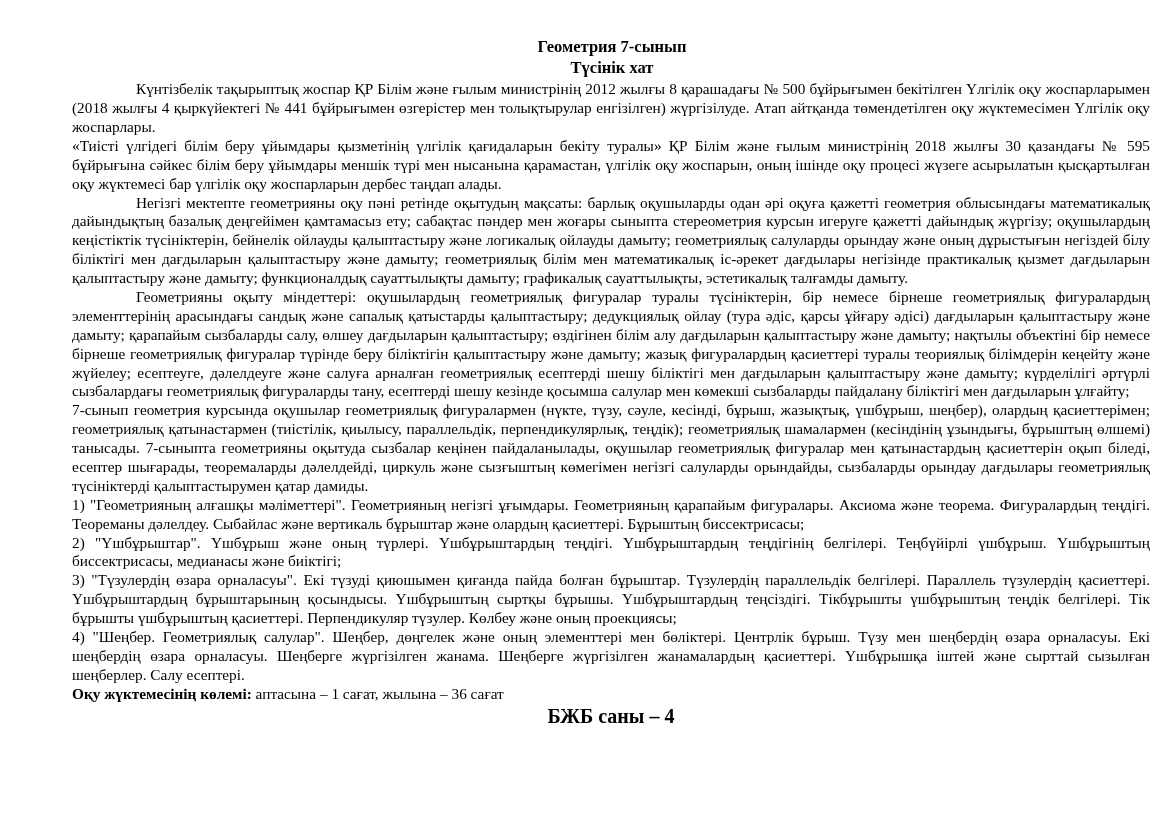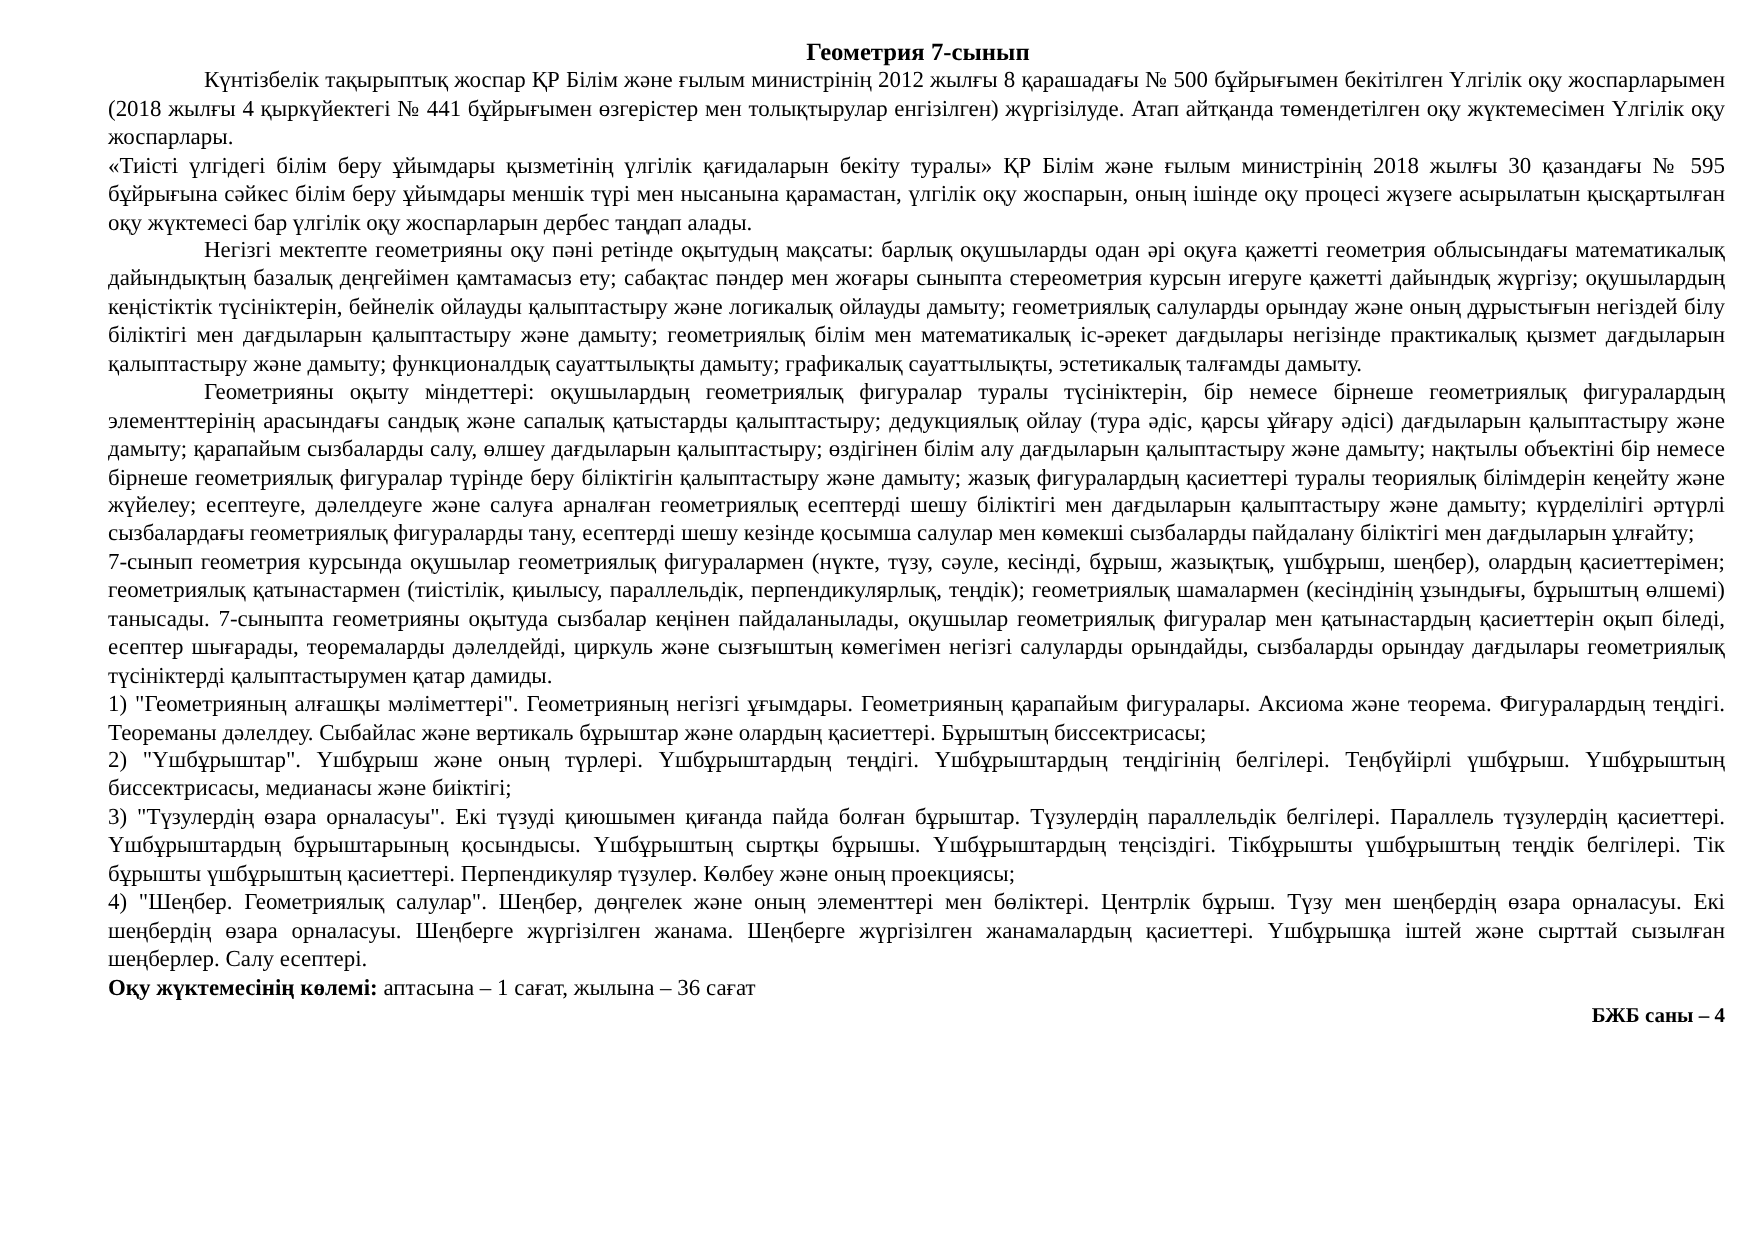--- a/index.html
+++ b/index.html
@@ -12,21 +12,21 @@
     width: 1170px;
     height: 827px;
     font-family: "Liberation Serif", "DejaVu Serif", serif;
     color: #000000;
     overflow: hidden;
   }
   .page {
     box-sizing: border-box;
     width: 1170px;
     height: 827px;
-    padding: 24px 18px 10px 72px;
+    padding: 36px 18px 10px 72px;
   }
   .doc-title {
     text-align: center;
     font-weight: bold;
     font-size: 16.5px;
     line-height: 1.28;
     margin: 0;
   }
   .doc-subtitle {
     text-align: center;
@@ -57,32 +57,33 @@
     margin: 0;
     font-size: 15.3px;
     line-height: 1.235;
     text-align: left;
   }
   .load-label {
     font-weight: bold;
   }
   .bjb-line {
     margin: 0;
-    font-size: 14px;
+    font-size: 20px;
     line-height: 1.235;
     font-weight: bold;
-    text-align: right;
+    text-align: center;
   }
 </style>
 </head>
 <body>
 
 <div class="page">
 
   <h1 class="doc-title">Геометрия 7-сынып</h1>
+  <h2 class="doc-subtitle">Түсінік хат</h2>
 
   <div class="body-wrap">
     <p class="para indent">Күнтізбелік тақырыптық жоспар ҚР Білім және ғылым министрінің 2012 жылғы 8 қарашадағы № 500 бұйрығымен бекітілген Үлгілік оқу жоспарларымен (2018 жылғы 4 қыркүйектегі № 441 бұйрығымен өзгерістер мен толықтырулар енгізілген) жүргізілуде. Атап айтқанда төмендетілген оқу жүктемесімен  Үлгілік оқу жоспарлары.</p>
     <p class="para">«Тиісті үлгідегі білім беру ұйымдары қызметінің үлгілік қағидаларын бекіту туралы» ҚР Білім және ғылым министрінің 2018 жылғы 30 қазандағы № 595 бұйрығына сәйкес білім беру ұйымдары меншік түрі мен нысанына қарамастан, үлгілік оқу жоспарын, оның ішінде оқу процесі жүзеге асырылатын қысқартылған оқу жүктемесі бар үлгілік оқу жоспарларын дербес таңдап алады.</p>
     <p class="para indent">Негізгі мектепте геометрияны оқу пәні ретінде оқытудың мақсаты: барлық оқушыларды одан әрі оқуға қажетті геометрия облысындағы математикалық дайындықтың базалық деңгейімен қамтамасыз ету; сабақтас пәндер мен жоғары сыныпта стереометрия курсын игеруге қажетті дайындық жүргізу; оқушылардың кеңістіктік түсініктерін, бейнелік ойлауды қалыптастыру және логикалық ойлауды дамыту; геометриялық салуларды орындау және оның дұрыстығын негіздей білу біліктігі мен дағдыларын қалыптастыру және дамыту; геометриялық білім мен математикалық іс-әрекет дағдылары негізінде практикалық қызмет дағдыларын қалыптастыру және дамыту; функционалдық сауаттылықты дамыту; графикалық сауаттылықты, эстетикалық талғамды дамыту.</p>
     <p class="para indent">Геометрияны оқыту міндеттері: оқушылардың геометриялық фигуралар туралы түсініктерін, бір немесе бірнеше геометриялық фигуралардың элементтерінің арасындағы сандық және сапалық қатыстарды қалыптастыру; дедукциялық ойлау (тура әдіс, қарсы ұйғару әдісі) дағдыларын қалыптастыру және дамыту; қарапайым сызбаларды салу, өлшеу дағдыларын қалыптастыру; өздігінен білім алу дағдыларын қалыптастыру және дамыту; нақтылы объектіні бір немесе бірнеше геометриялық фигуралар түрінде беру біліктігін қалыптастыру және дамыту; жазық фигуралардың қасиеттері туралы теориялық білімдерін кеңейту және жүйелеу; есептеуге, дәлелдеуге және салуға арналған геометриялық есептерді шешу біліктігі мен дағдыларын қалыптастыру және дамыту; күрделілігі әртүрлі сызбалардағы геометриялық фигураларды тану, есептерді шешу кезінде қосымша салулар мен көмекші сызбаларды пайдалану біліктігі мен дағдыларын ұлғайту;</p>
     <p class="para">7-сынып геометрия курсында оқушылар геометриялық фигуралармен (нүкте, түзу, сәуле, кесінді, бұрыш, жазықтық, үшбұрыш, шеңбер), олардың қасиеттерімен; геометриялық қатынастармен (тиістілік, қиылысу, параллельдік, перпендикулярлық, теңдік); геометриялық шамалармен (кесіндінің ұзындығы, бұрыштың өлшемі) танысады. 7-сыныпта геометрияны оқытуда сызбалар кеңінен пайдаланылады, оқушылар геометриялық фигуралар мен қатынастардың қасиеттерін оқып біледі, есептер шығарады, теоремаларды дәлелдейді, циркуль және сызғыштың көмегімен негізгі салуларды орындайды, сызбаларды орындау дағдылары геометриялық түсініктерді қалыптастырумен қатар дамиды.</p>
     <p class="para">1) "Геометрияның алғашқы мәліметтері". Геометрияның негізгі ұғымдары. Геометрияның қарапайым фигуралары. Аксиома және теорема. Фигуралардың теңдігі. Теореманы дәлелдеу. Сыбайлас және вертикаль бұрыштар және олардың қасиеттері. Бұрыштың биссектрисасы;</p>
     <p class="para">2) "Үшбұрыштар". Үшбұрыш және оның түрлері. Үшбұрыштардың теңдігі. Үшбұрыштардың теңдігінің белгілері. Теңбүйірлі үшбұрыш. Үшбұрыштың биссектрисасы, медианасы және биіктігі;</p>
     <p class="para">3) "Түзулердің өзара орналасуы". Екі түзуді қиюшымен қиғанда пайда болған бұрыштар. Түзулердің параллельдік белгілері. Параллель түзулердің қасиеттері. Үшбұрыштардың бұрыштарының қосындысы. Үшбұрыштың сыртқы бұрышы. Үшбұрыштардың теңсіздігі. Тікбұрышты үшбұрыштың теңдік белгілері. Тік бұрышты үшбұрыштың қасиеттері. Перпендикуляр түзулер. Көлбеу және оның проекциясы;</p>

